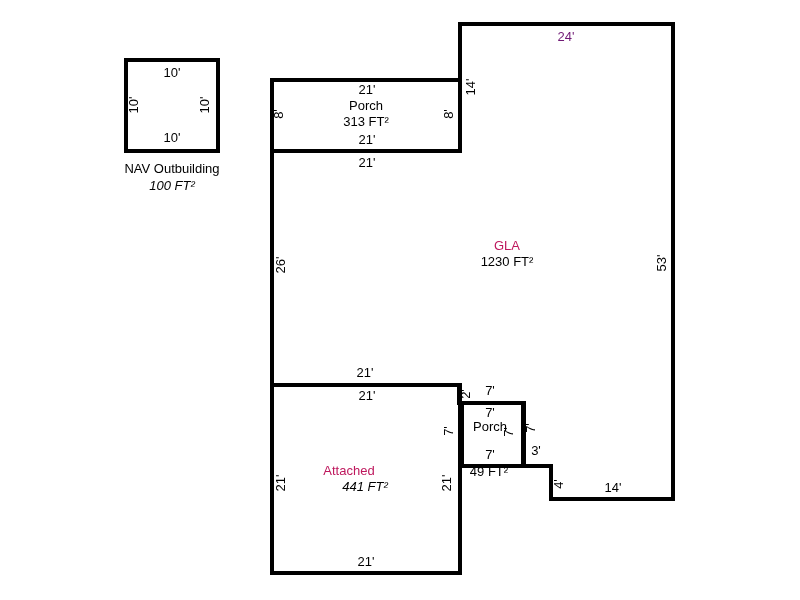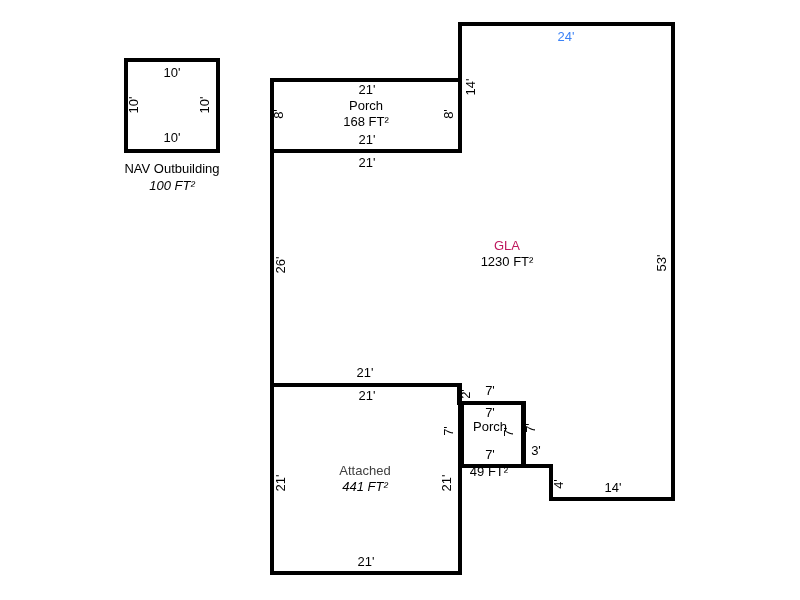--- a/index.html
+++ b/index.html
@@ -38,40 +38,40 @@
       <rect x="462" y="403" width="61" height="63" fill="none" stroke="#000000" stroke-width="4"></rect>
     </svg>
     <div class="lbl" style="left: 172px; top: 73px; color: rgb(0, 0, 0);">10'</div>
     <div class="lbl rot" style="left: 134px; top: 105px; color: rgb(0, 0, 0);">10'</div>
     <div class="lbl rot" style="left: 205px; top: 105px; color: rgb(0, 0, 0);">10'</div>
     <div class="lbl" style="left: 172px; top: 138px; color: rgb(0, 0, 0);">10'</div>
     <div class="lbl" style="left: 172px; top: 169px; color: rgb(0, 0, 0);">NAV Outbuilding</div>
     <div class="lbl" style="left: 172px; top: 186px; color: rgb(0, 0, 0); font-style: italic;">100 FT²</div>
     <div class="lbl" style="left: 367px; top: 90px; color: rgb(0, 0, 0);">21'</div>
     <div class="lbl" style="left: 366px; top: 106px; color: rgb(0, 0, 0);">Porch</div>
-    <div class="lbl" style="left: 366px; top: 122px; color: rgb(0, 0, 0);">168 FT²</div>
+    <div class="lbl" style="left: 366px; top: 122px; color: rgb(0, 0, 0);">313 FT²</div>
     <div class="lbl" style="left: 367px; top: 140px; color: rgb(0, 0, 0);">21'</div>
     <div class="lbl rot" style="left: 279px; top: 114px; color: rgb(0, 0, 0);">8'</div>
     <div class="lbl rot" style="left: 449px; top: 114px; color: rgb(0, 0, 0);">8'</div>
-    <div class="lbl" style="left: 566px; top: 37px; color: #3b82f6;">24'</div>
+    <div class="lbl" style="left: 566px; top: 37px; color: #701a75;">24'</div>
     <div class="lbl rot" style="left: 471px; top: 87px; color: rgb(0, 0, 0);">14'</div>
     <div class="lbl" style="left: 367px; top: 163px; color: rgb(0, 0, 0);">21'</div>
     <div class="lbl rot" style="left: 281px; top: 265px; color: rgb(0, 0, 0);">26'</div>
     <div class="lbl rot" style="left: 662px; top: 263px; color: rgb(0, 0, 0);">53'</div>
     <div class="lbl" style="left: 507px; top: 246px; color: #be185d;">GLA</div>
     <div class="lbl" style="left: 507px; top: 262px; color: rgb(0, 0, 0);">1230 FT²</div>
     <div class="lbl" style="left: 365px; top: 373px; color: rgb(0, 0, 0);">21'</div>
     <div class="lbl rot" style="left: 466px; top: 394px; color: rgb(0, 0, 0);">2'</div>
     <div class="lbl" style="left: 490px; top: 391px; color: rgb(0, 0, 0);">7'</div>
     <div class="lbl rot" style="left: 531px; top: 428px; color: rgb(0, 0, 0);">7'</div>
     <div class="lbl" style="left: 536px; top: 451px; color: rgb(0, 0, 0);">3'</div>
     <div class="lbl rot" style="left: 559px; top: 484px; color: rgb(0, 0, 0);">4'</div>
     <div class="lbl" style="left: 613px; top: 488px; color: rgb(0, 0, 0);">14'</div>
     <div class="lbl" style="left: 367px; top: 396px; color: rgb(0, 0, 0);">21'</div>
-    <div class="lbl" style="left: 365px; top: 471px; color: #404040;">Attached</div>
+    <div class="lbl" style="left: 349px; top: 471px; color: #be185d;">Attached</div>
     <div class="lbl" style="left: 365px; top: 487px; color: rgb(0, 0, 0); font-style: italic;">441 FT²</div>
     <div class="lbl rot" style="left: 281px; top: 483px; color: rgb(0, 0, 0);">21'</div>
     <div class="lbl rot" style="left: 447px; top: 483px; color: rgb(0, 0, 0);">21'</div>
     <div class="lbl" style="left: 366px; top: 562px; color: rgb(0, 0, 0);">21'</div>
     <div class="lbl" style="left: 490px; top: 413px; color: rgb(0, 0, 0);">7'</div>
     <div class="lbl" style="left: 490px; top: 427px; color: rgb(0, 0, 0);">Porch</div>
     <div class="lbl" style="left: 489px; top: 440px; color: rgb(0, 0, 0); margin-top: 32px;">49 FT²</div>
     <div class="lbl" style="left: 490px; top: 455px; color: rgb(0, 0, 0);">7'</div>
     <div class="lbl rot" style="left: 449px; top: 431px; color: rgb(0, 0, 0);">7'</div>
     <div class="lbl rot" style="left: 509px; top: 432px; color: rgb(0, 0, 0);">7'</div>

